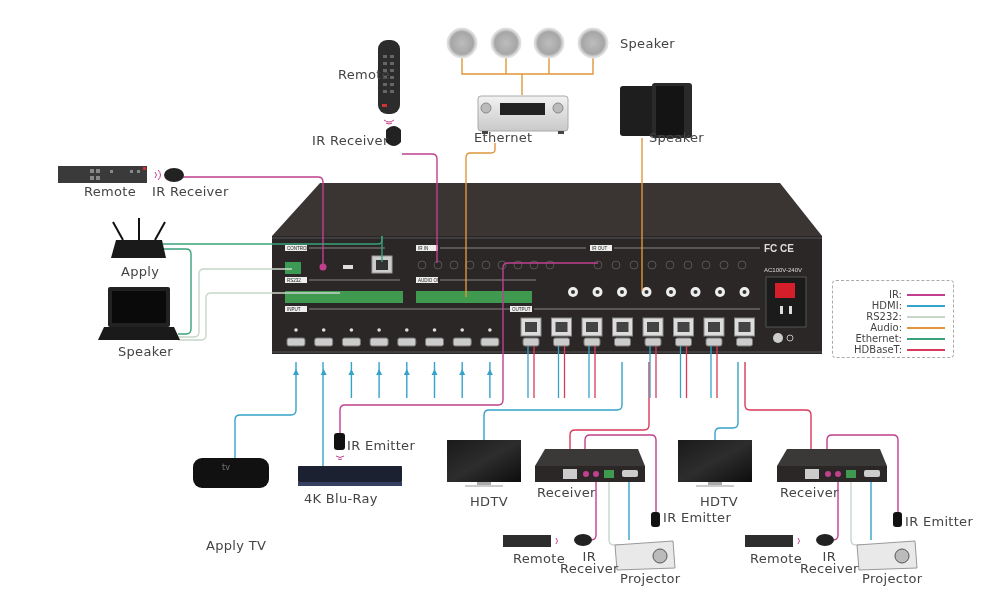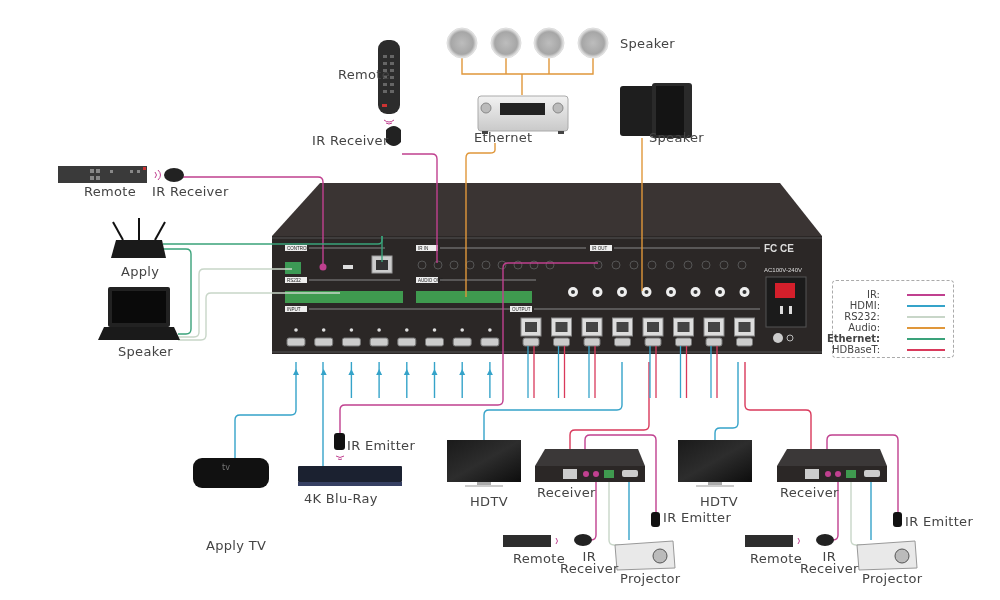--- a/index.html
+++ b/index.html
@@ -1,20 +1,20 @@
 <!DOCTYPE html>
 <html><head>
 <meta charset="utf-8">
 <style>
   html,body{margin:0;padding:0;background:#ffffff;}
   body{width:1000px;height:600px;position:relative;overflow:hidden;font-family:"DejaVu Sans",sans-serif;}
   #stage{position:absolute;left:0;top:0;width:1000px;height:600px;}
   .lbl{position:absolute;font-size:13px;color:#444;white-space:nowrap;letter-spacing:0.3px;}
   .legend{position:absolute;left:832px;top:280px;width:120px;height:76px;border:1px dashed #aaa;border-radius:4px;}
-  .legend-row{position:absolute;right:8px;font-size:10px;color:#444;display:flex;align-items:center;gap:22px;}
+  .legend-row{position:absolute;right:8px;font-size:10px;color:#444;display:flex;align-items:center;}
   .legend-row .sw{width:38px;height:2px;margin-left:5px;}
 </style>
 </head>
 <body>
 
 <div id="stage">
 <svg id="svg" width="1000" height="600" viewBox="0 0 1000 600" xmlns="http://www.w3.org/2000/svg">
   <defs>
     <linearGradient id="ampGrad" x1="0" y1="0" x2="0" y2="1">
       <stop offset="0" stop-color="#f2f2f2"></stop>
@@ -404,21 +404,21 @@
         <span class="sw" style="background: rgb(53, 163, 201);"></span>
       </div>
       <div class="legend-row" style="top: 30px;">
         <span>RS232:</span>
         <span class="sw" style="background: rgb(200, 214, 200);"></span>
       </div>
       <div class="legend-row" style="top: 41px;">
         <span>Audio:</span>
         <span class="sw" style="background: rgb(224, 151, 58);"></span>
       </div>
-      <div class="legend-row" style="top: 52px; font-weight: bold;">
+      <div class="legend-row" style="top: 52px;">
         <span>Ethernet:</span>
         <span class="sw" style="background: rgb(58, 162, 122);"></span>
       </div>
       <div class="legend-row" style="top: 63px; justify-content: center;">
         <span>HDBaseT:</span>
         <span class="sw" style="background: rgb(217, 57, 91);"></span>
       </div>
     </div>
 </div>
 

